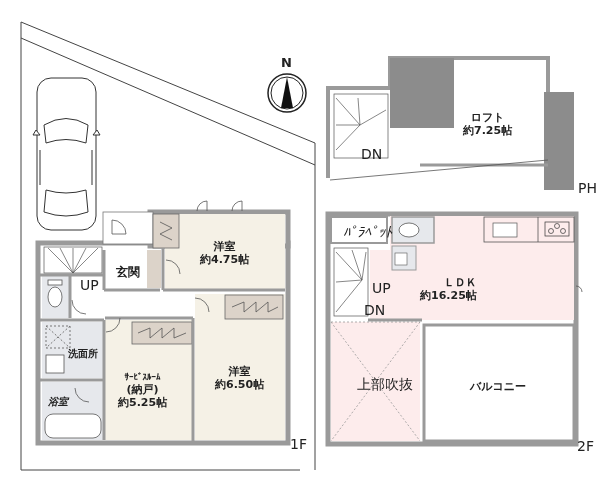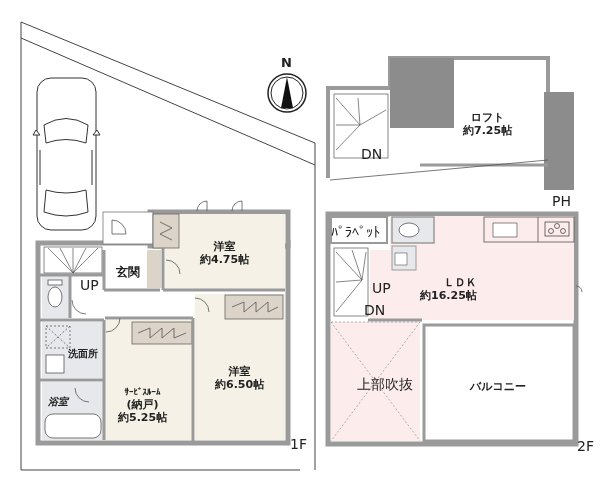--- a/index.html
+++ b/index.html
@@ -176,40 +176,40 @@
 
 <div class="lbl" style="left:281px;top:55px;font-size:13px;">N</div>
 
 <div class="lbl room" style="left:200px;top:240px;">
   <div>洋室</div>
   <div>約4.75帖</div>
 </div>
 <div class="lbl room" style="left:116px;top:265px;font-size:12px;">玄関</div>
 <div class="lbl room" style="left:68px;top:348px;font-size:10px;">洗面所</div>
 <div class="lbl room" style="left:48px;top:396px;font-size:10px;font-style:italic;">浴室</div>
-<div class="lbl room" style="left:118px;top:372px;margin-top:15px;">
+<div class="lbl room" style="left:118px;top:372px;">
   <div style="font-size:9px;">ｻｰﾋﾞｽﾙｰﾑ</div>
   <div>(納戸)</div>
   <div>約5.25帖</div>
 </div>
 <div class="lbl room" style="left:215px;top:365px;">
   <div>洋室</div>
   <div>約6.50帖</div>
 </div>
 <div class="lbl tag" style="left:80px;top:277px;">UP</div>
 <div class="lbl tag" style="left:290px;top:436px;">1F</div>
 
 <div class="lbl room" style="left:463px;top:111px;">
   <div>ロフト</div>
   <div>約7.25帖</div>
 </div>
 <div class="lbl tag" style="left:361px;top:146px;">DN</div>
-<div class="lbl tag" style="left:552px;top:180px;margin-top:13px;">PH</div>
-
-<div class="lbl tag" style="left:331px;top:224px;">ﾊﾟﾗﾍﾟｯﾄ</div>
+<div class="lbl tag" style="left:578px;top:180px;">PH</div>
+
+<div class="lbl tag" style="left:343px;top:224px;font-style:italic;">ﾊﾟﾗﾍﾟｯﾄ</div>
 <div class="lbl room" style="left:420px;top:276px;text-align:right;">
   <div>ＬＤＫ</div>
   <div>約16.25帖</div>
 </div>
 <div class="lbl tag" style="left:357px;top:376px;">上部吹抜</div>
 <div class="lbl room" style="left:470px;top:380px;">バルコニー</div>
 <div class="lbl tag" style="left:372px;top:280px;">UP</div>
 <div class="lbl tag" style="left:364px;top:302px;">DN</div>
 <div class="lbl tag" style="left:577px;top:438px;">2F</div>
 

